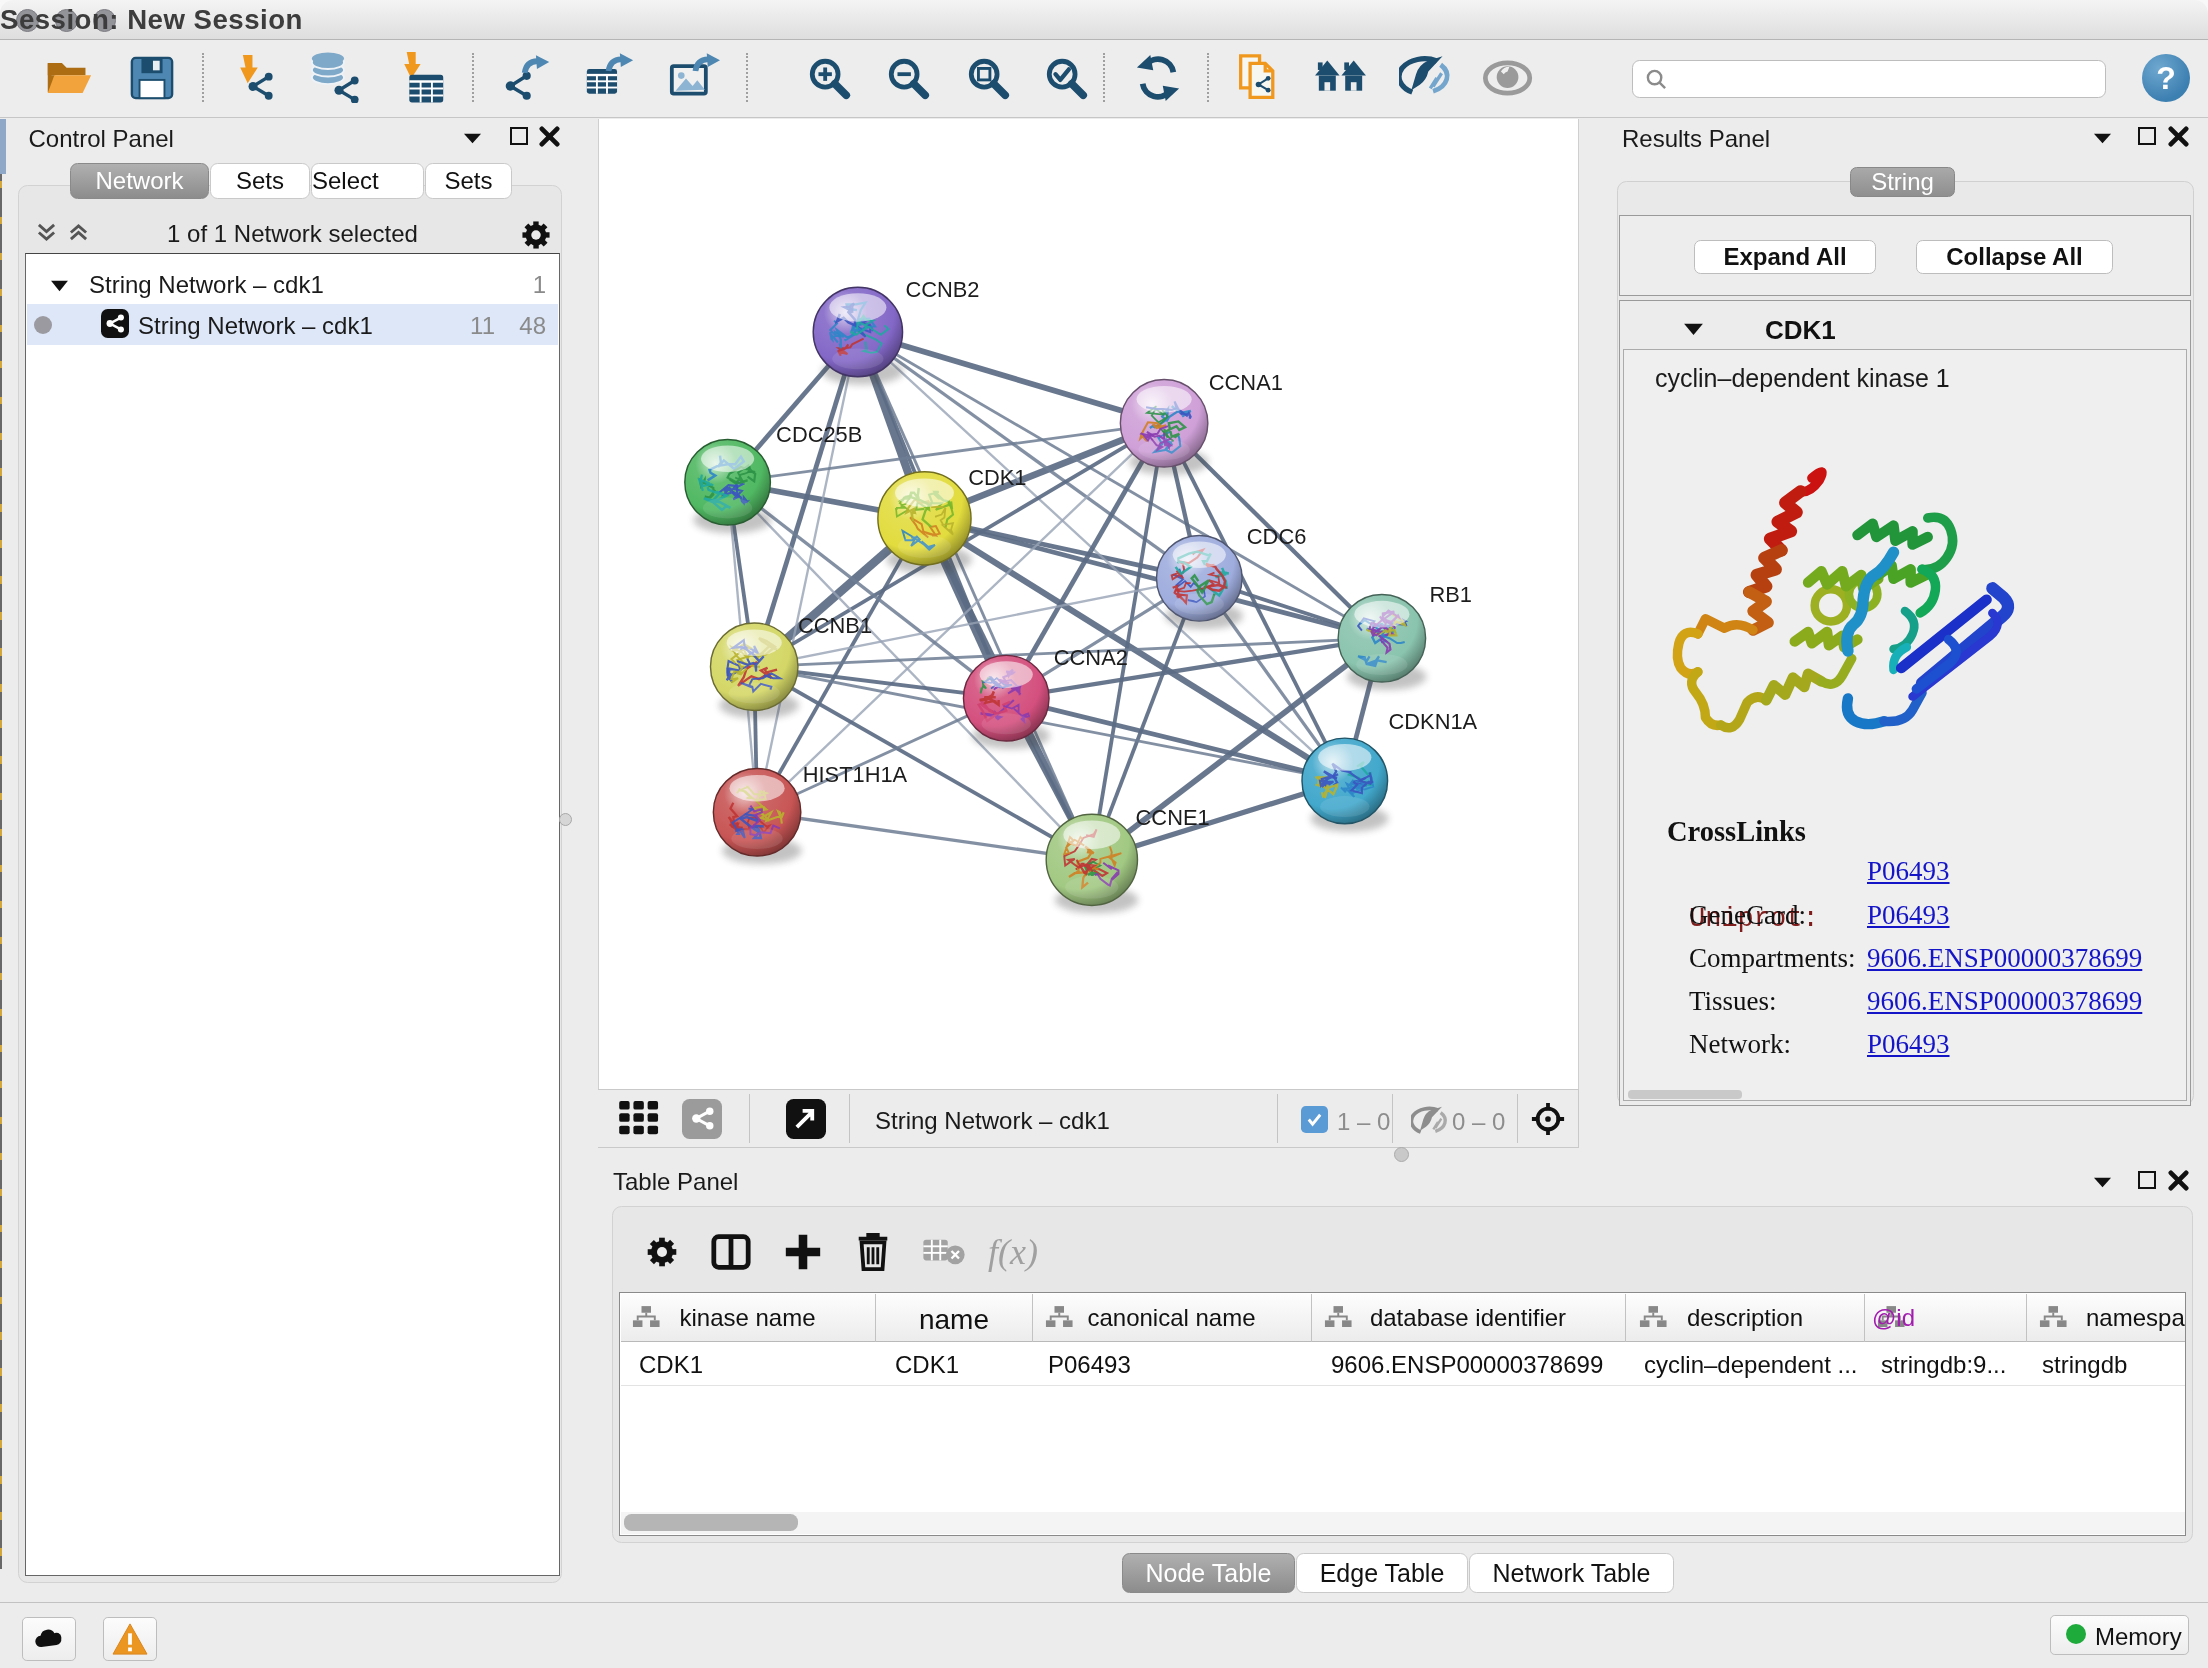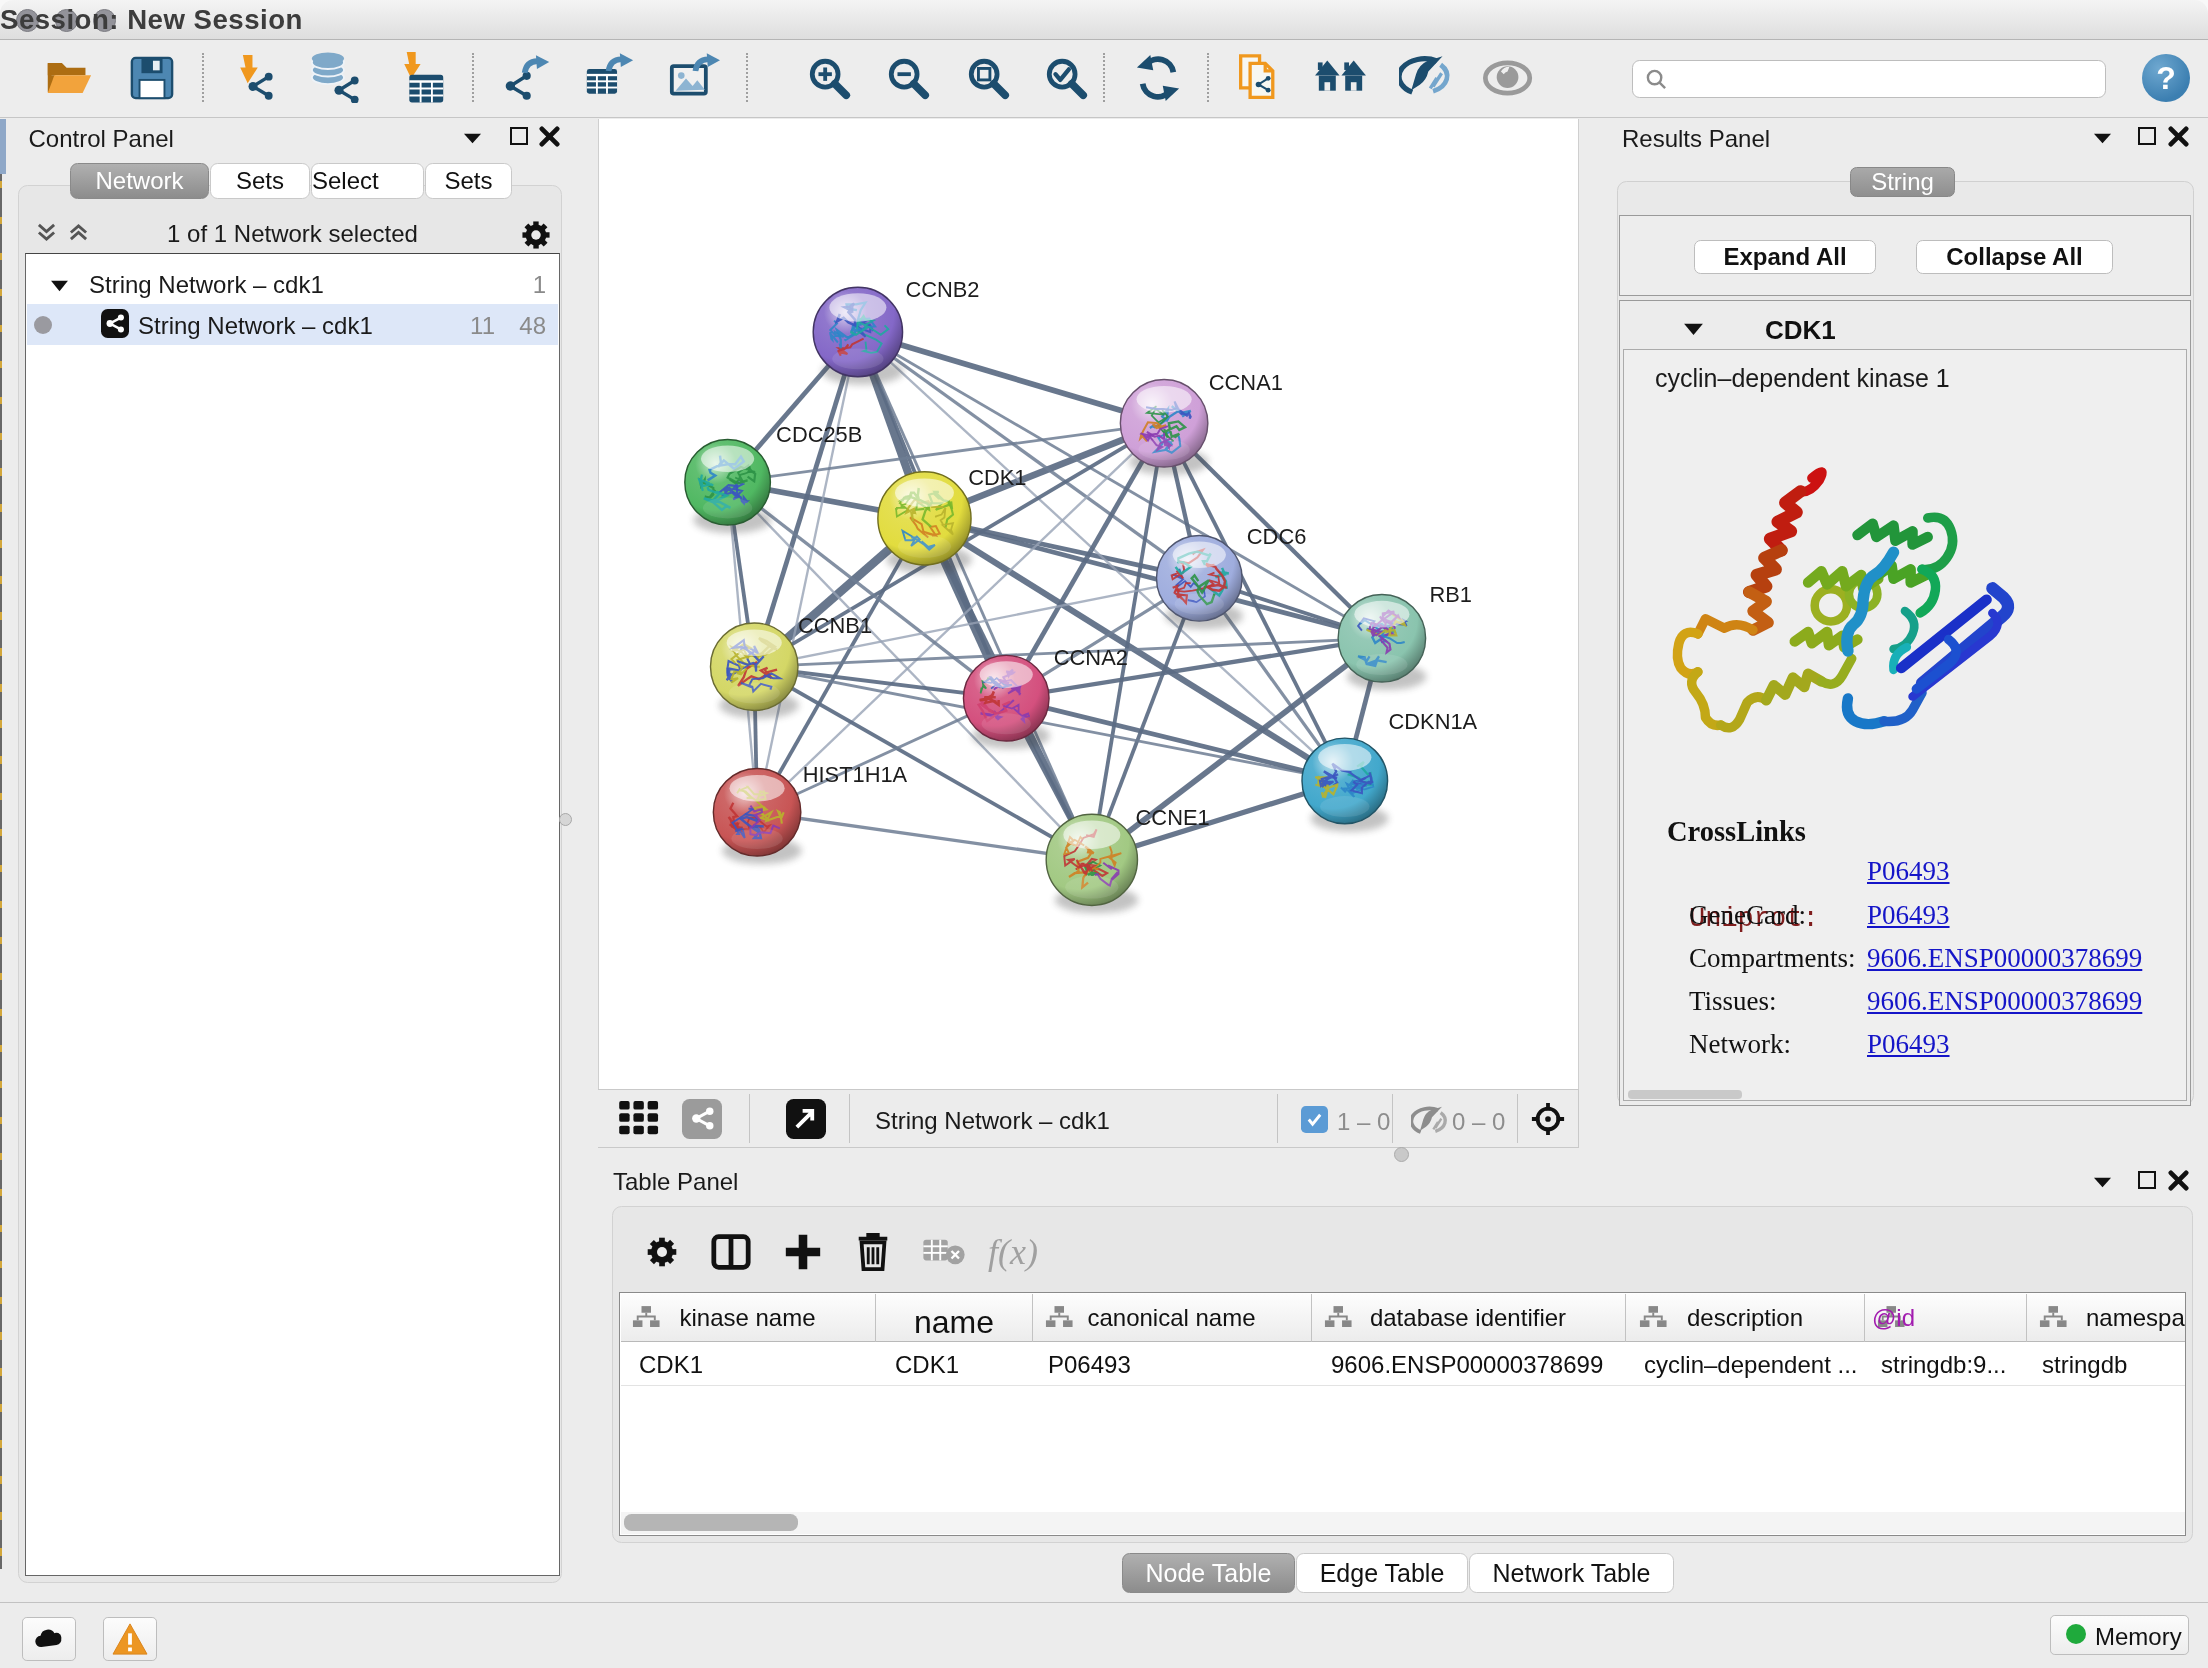--- a/index.html
+++ b/index.html
@@ -697,21 +697,21 @@
 <div class="abs" style="left:621px;top:1294px;width:1564px;height:48px;background:linear-gradient(#fdfdfd,#ececec);border-bottom:1px solid #b9b9b9"></div>
 <div class="abs" style="left:875px;top:1294px;width:0;height:48px;border-left:1px solid #c2c2c2"></div>
 <svg style="position:absolute;left:632px;top:1305px" width="28.5" height="25" viewBox="0 0 30 26">
     <rect x="10" y="1" width="10" height="7" fill="#888"></rect>
     <rect x="1" y="16" width="10" height="7" fill="#888"></rect>
     <rect x="19" y="16" width="10" height="7" fill="#888"></rect>
     <path d="M15,8 v4 M6,16 v-4 h18 v4" stroke="#888" stroke-width="2" fill="none"></path>
   </svg>
 <div class="abs" style="left:627px;top:1304px;width:241px;text-align:center;font-size:24px;color:#111;overflow:hidden;white-space:nowrap">kinase name</div>
 <div class="abs" style="left:1032px;top:1294px;width:0;height:48px;border-left:1px solid #c2c2c2"></div>
-<div class="abs" style="left:883px;top:1304px;width:142px;text-align:center;font-size:32px;color:#111;overflow:hidden;white-space:nowrap">name</div>
+<div class="abs" style="left:883px;top:1304px;width:142px;text-align:center;font-size:28px;color:#111;overflow:hidden;white-space:nowrap">name</div>
 <div class="abs" style="left:1311px;top:1294px;width:0;height:48px;border-left:1px solid #c2c2c2"></div>
 <svg style="position:absolute;left:1045px;top:1305px" width="28.5" height="25" viewBox="0 0 30 26">
     <rect x="10" y="1" width="10" height="7" fill="#888"></rect>
     <rect x="1" y="16" width="10" height="7" fill="#888"></rect>
     <rect x="19" y="16" width="10" height="7" fill="#888"></rect>
     <path d="M15,8 v4 M6,16 v-4 h18 v4" stroke="#888" stroke-width="2" fill="none"></path>
   </svg>
 <div class="abs" style="left:1040px;top:1304px;width:263px;text-align:center;font-size:24px;color:#111;overflow:hidden;white-space:nowrap">canonical name</div>
 <div class="abs" style="left:1625px;top:1294px;width:0;height:48px;border-left:1px solid #c2c2c2"></div>
 <svg style="position:absolute;left:1324px;top:1305px" width="28.5" height="25" viewBox="0 0 30 26">

